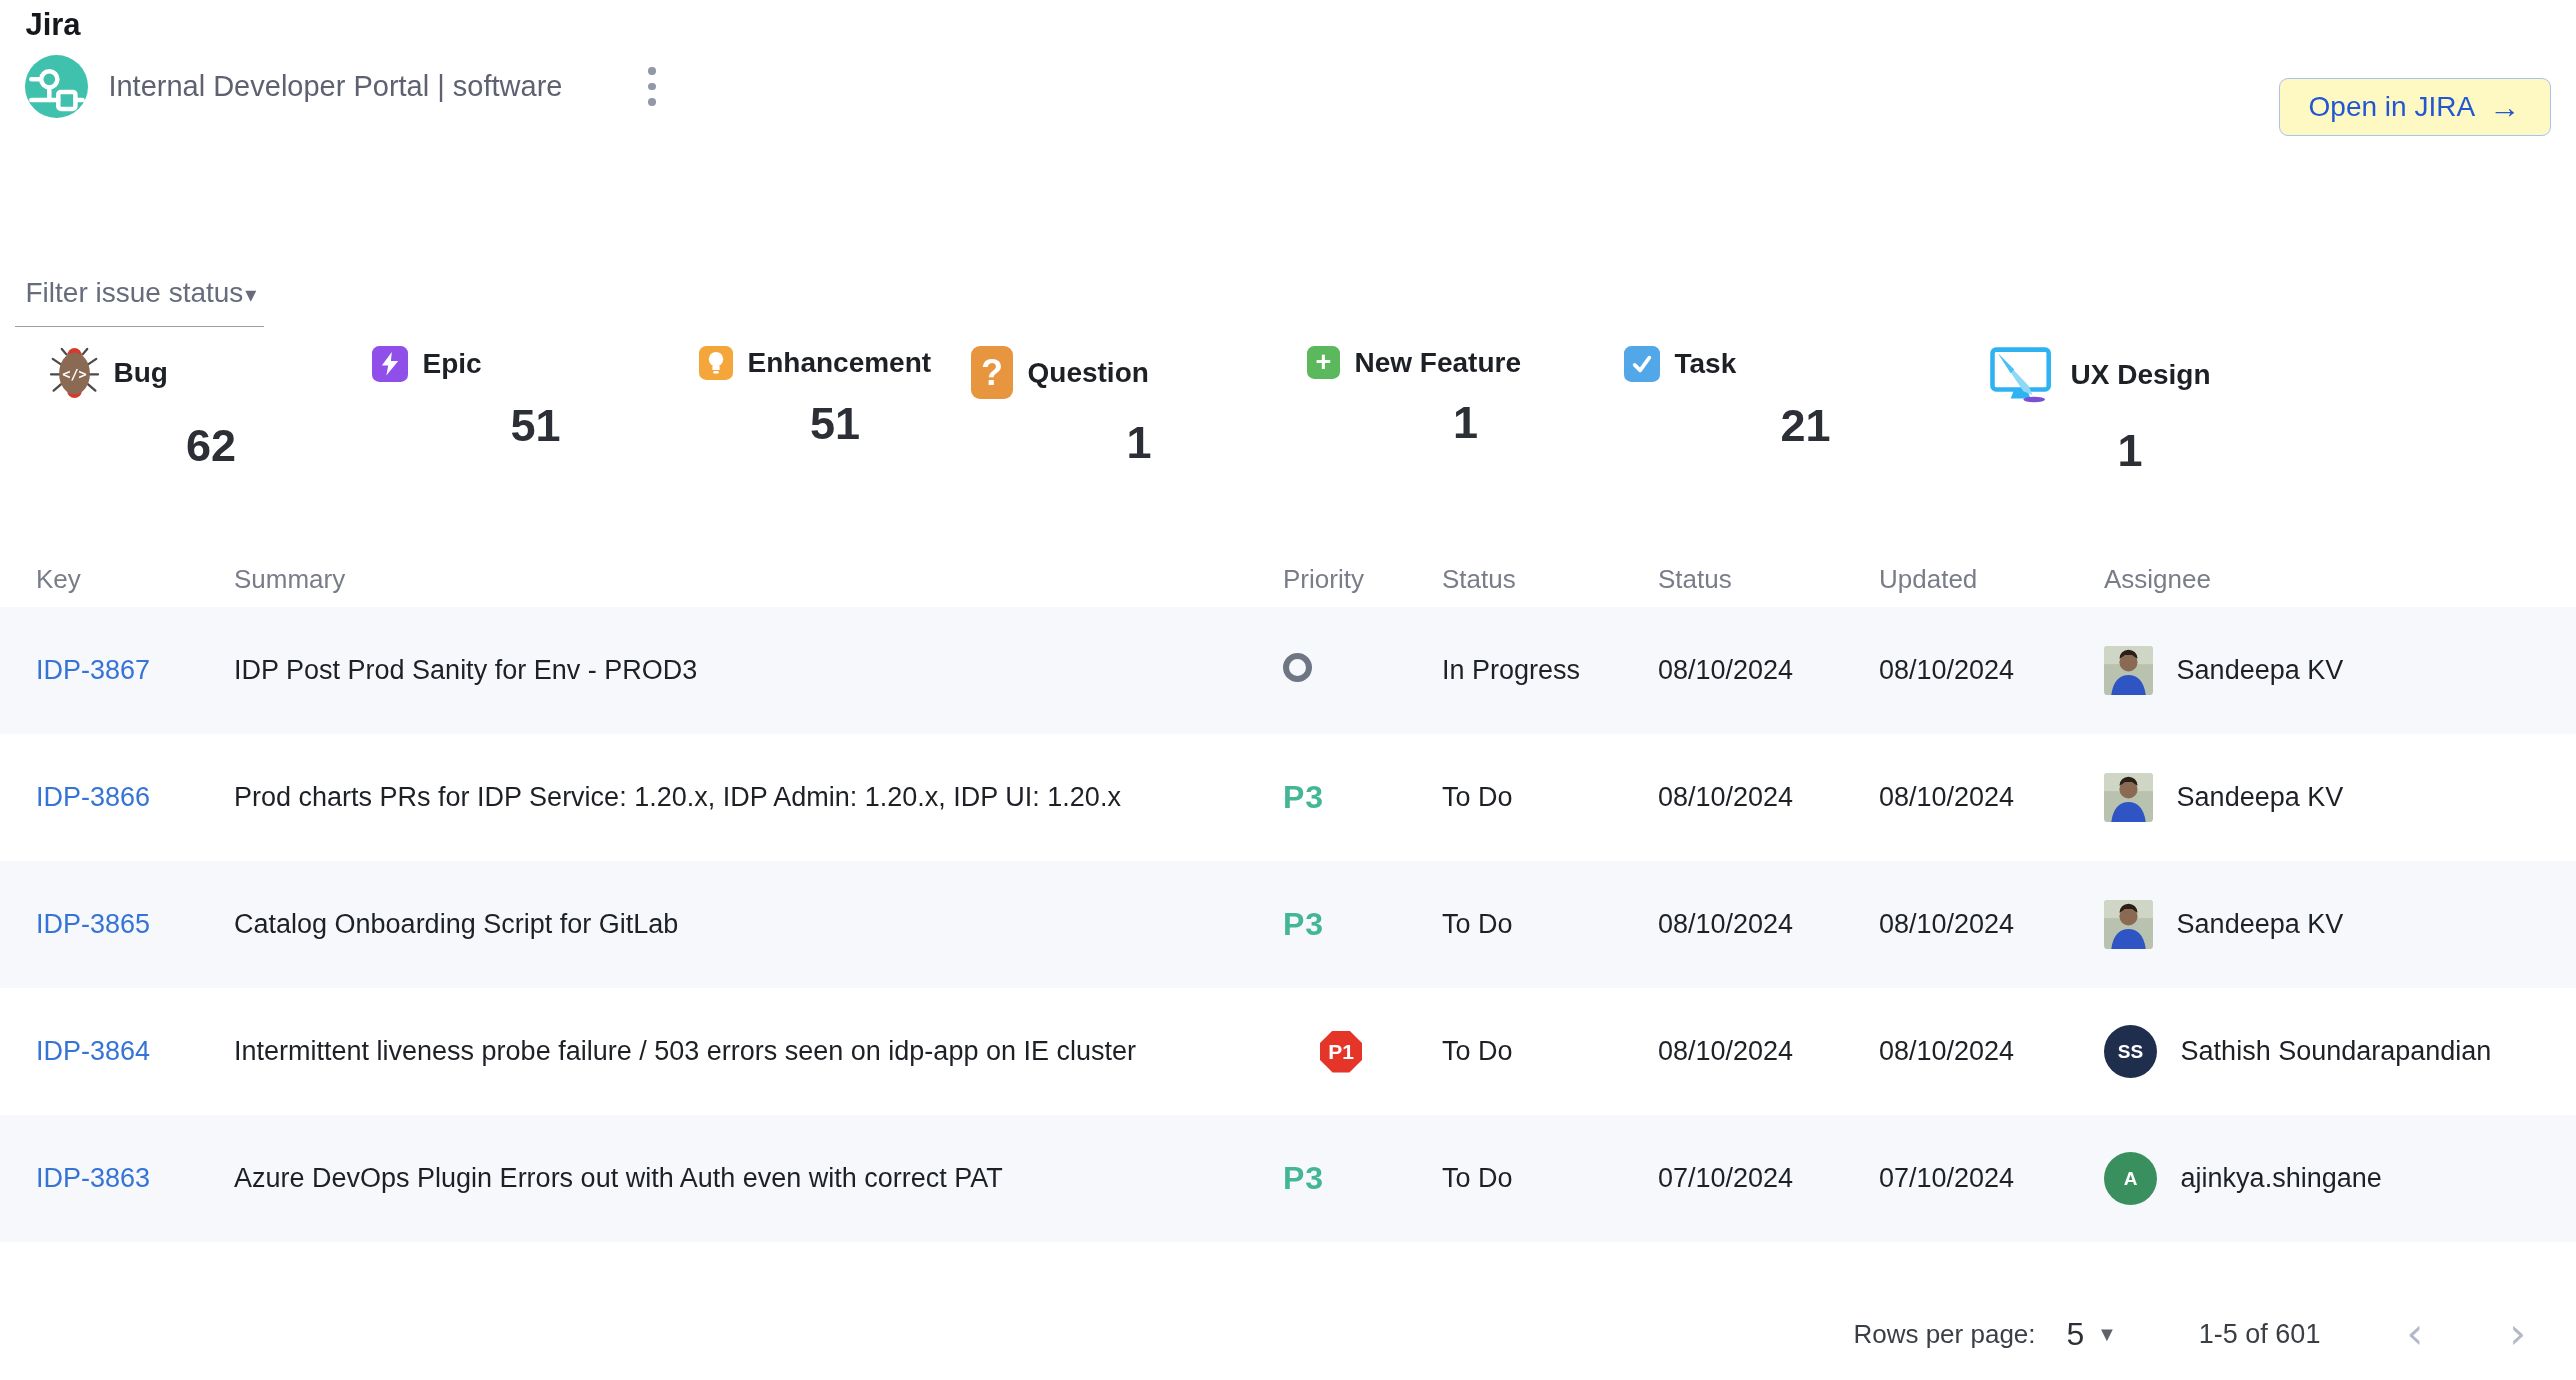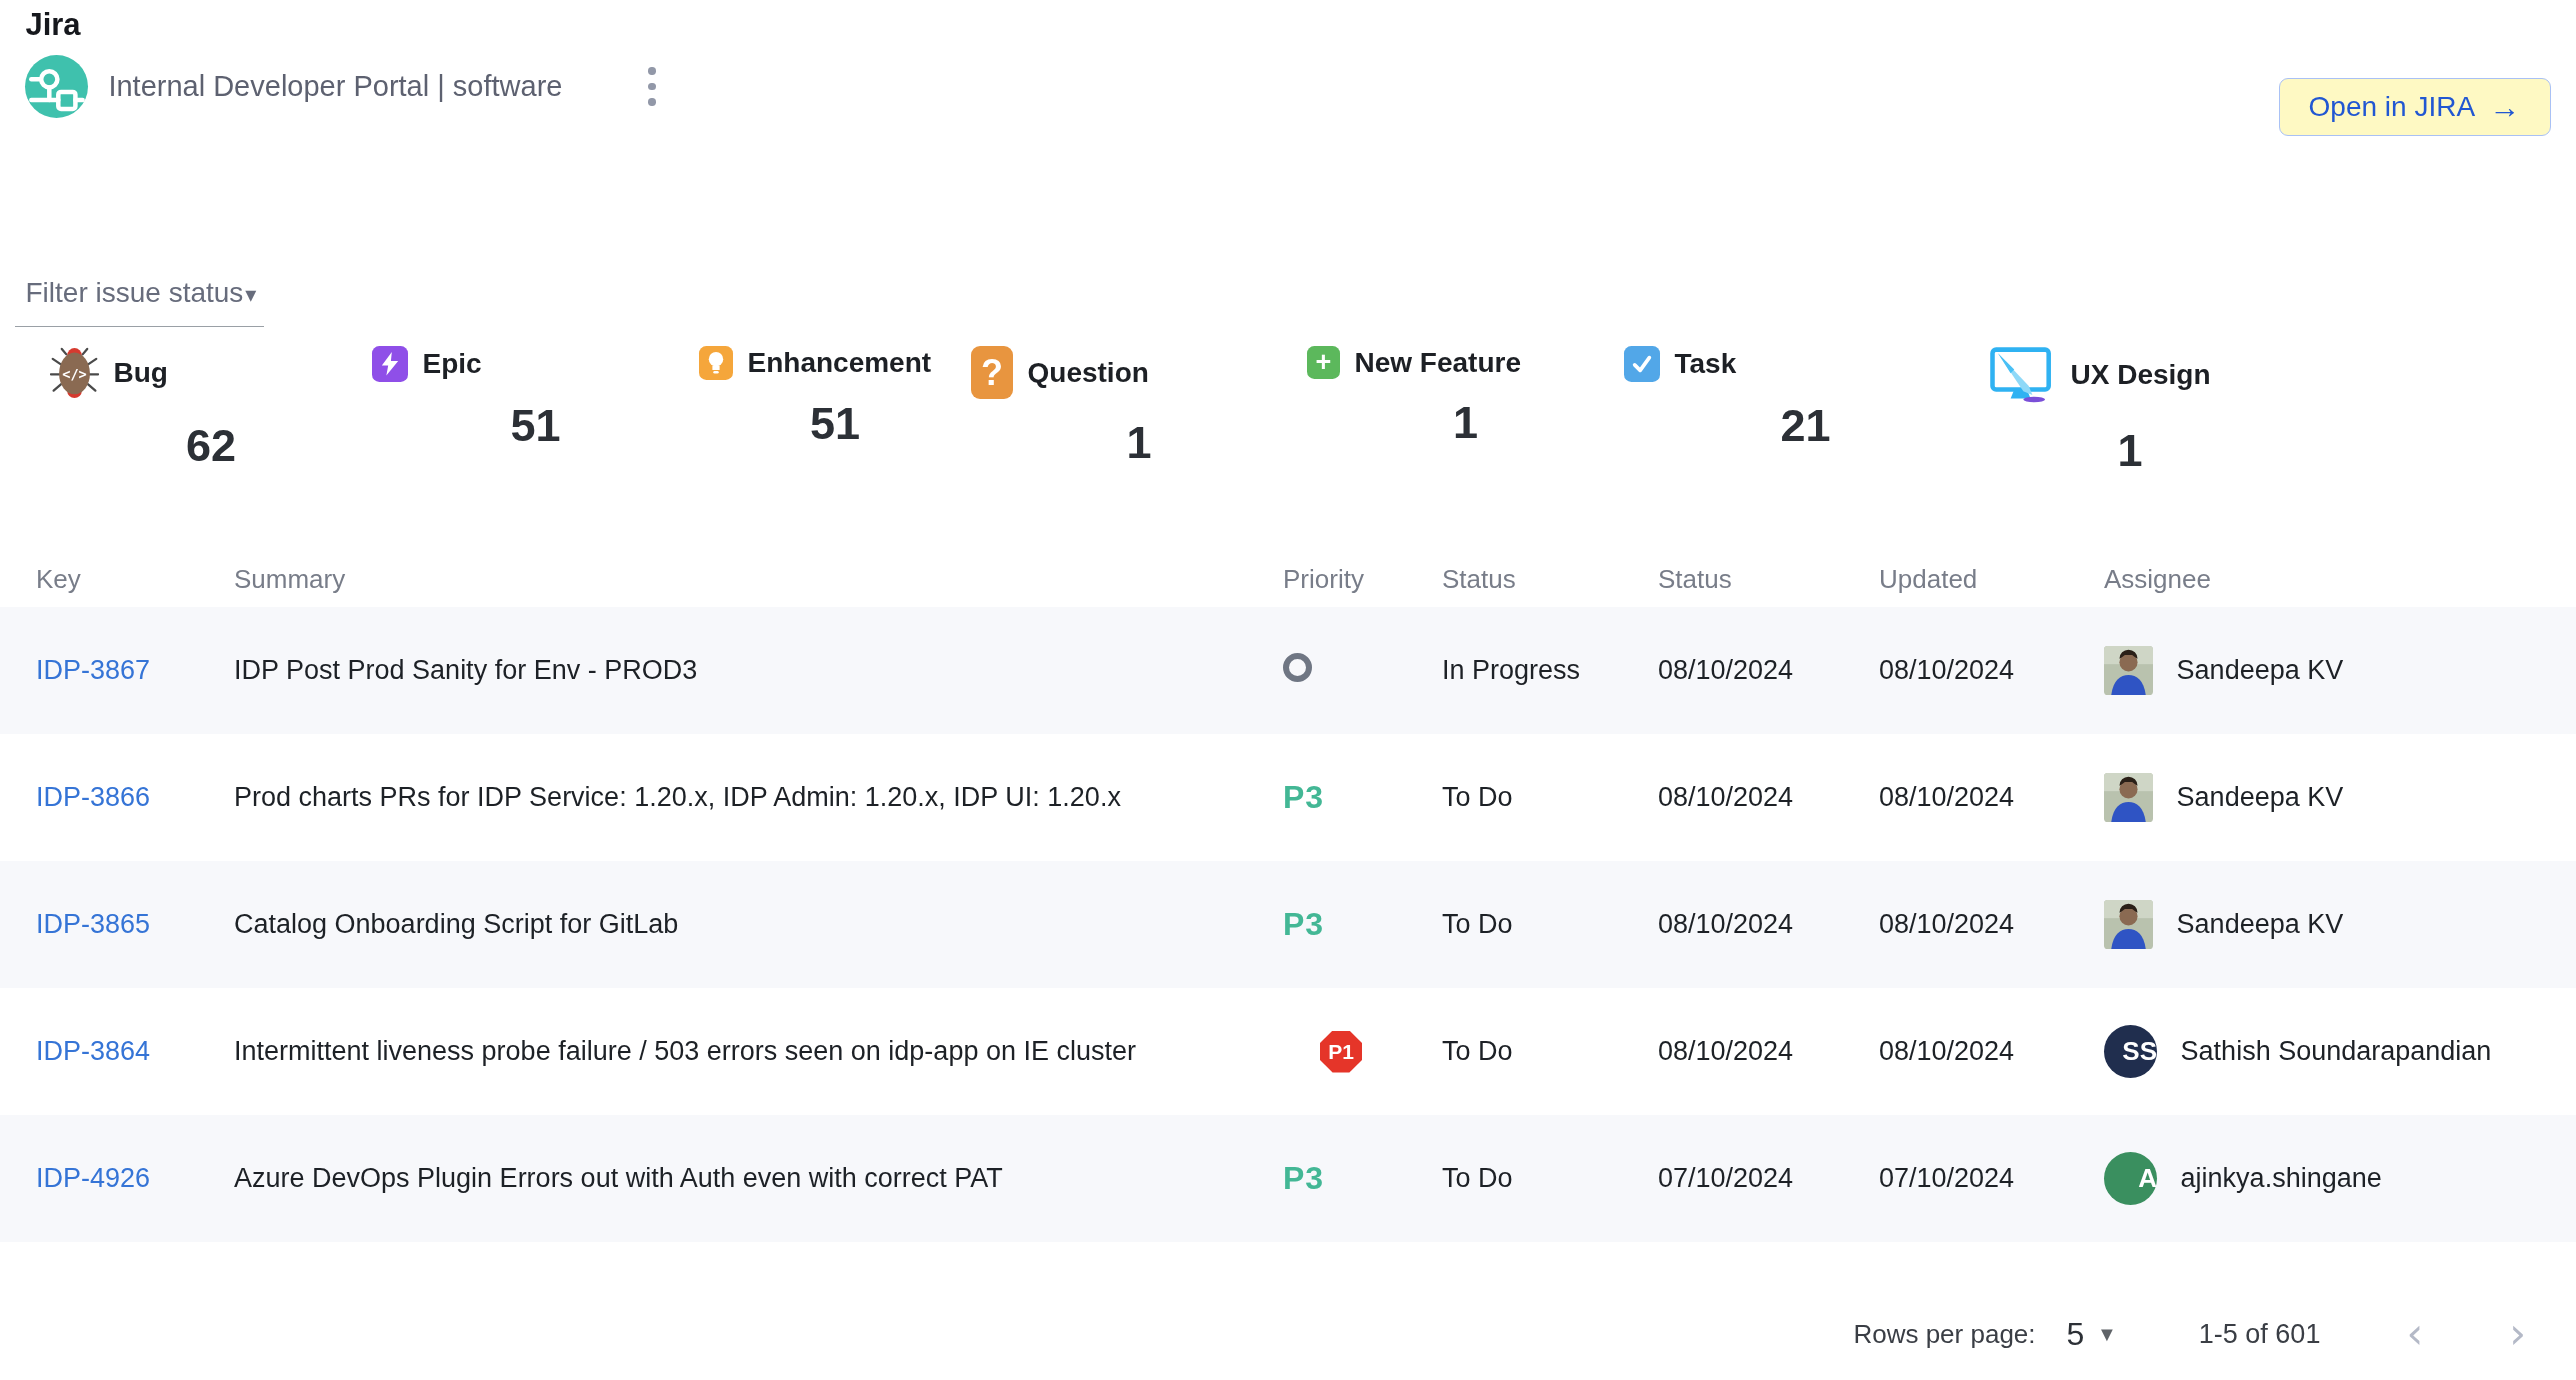--- a/index.html
+++ b/index.html
@@ -49,22 +49,22 @@
   .trow.striped { background:#f7f8fb; }
   .key a { color:#3574d6; text-decoration:none; cursor:pointer; }
   .summary { color:#1d2126; }
   .ring { width:29px; height:29px; border:6.3px solid #6f7683; border-radius:50%; display:inline-block; }
   .p3 { color:#43b795; font-weight:800; font-size:32px; letter-spacing:0.9px; }
   .p1 { width:42px; height:42px; background:#e53529; color:#fff; font-weight:800; font-size:21px;
     display:inline-flex; align-items:center; justify-content:center;
     clip-path:polygon(30% 0,70% 0,100% 30%,100% 70%,70% 100%,30% 100%,0 70%,0 30%);margin-left:37px; }
   .assignee { display:flex; align-items:center; gap:23.6px; }
   .avatar-photo { width:49px; height:49px; border-radius:3.6px; overflow:hidden; flex:0 0 auto; }
-  .avatar-circle { width:53px; height:53px; border-radius:50%; color:#fff; font-size:26px; font-weight:700;
-    display:inline-flex; align-items:center; justify-content:flex-end; flex:0 0 auto; }
+  .avatar-circle { width:53px; height:53px; border-radius:50%; color:#fff; font-size:19px; font-weight:700;
+    display:inline-flex; align-items:center; justify-content:center; flex:0 0 auto; }
   .av-ss { background:#202e4e; }
   .av-aj { background:#3a8f5f; }
 
   
   .pagination { position:absolute; right:50px; top:1313px; display:flex; align-items:center; color:#3a3e45; }
   .pagination .rpp-label { font-size:26px; }
   .pagination .rpp-value { margin-left:31px; font-size:32px; color:#2c3036; display:flex; align-items:center; gap:12.7px; cursor:pointer; }
   .pagination .rpp-value .caret { font-size:20px; color:#5f6368; }
   .pagination .range { margin-left:82px; font-size:27px; }
   .pagination .chev { font-size:42px; color:#b4b9c7; margin-left:86px; cursor:pointer; line-height:1;
@@ -289,21 +289,21 @@
       <div>08/10/2024</div>
       <div class="assignee">
         <span class="avatar-circle av-ss">
             <span>SS</span>
           </span>
         <span>Sathish Soundarapandian</span>
       </div>
     </div>
 
     <div class="trow striped">
-      <div class="key"><a>IDP-4926</a></div>
+      <div class="key"><a>IDP-3863</a></div>
       <div class="summary">Azure DevOps Plugin Errors out with Auth even with correct PAT</div>
       <div><span class="p3">P3</span></div>
       <div>To Do</div>
       <div>07/10/2024</div>
       <div>07/10/2024</div>
       <div class="assignee">
         <span class="avatar-circle av-aj">
             <span>A</span>
           </span>
         <span>ajinkya.shingane</span>

